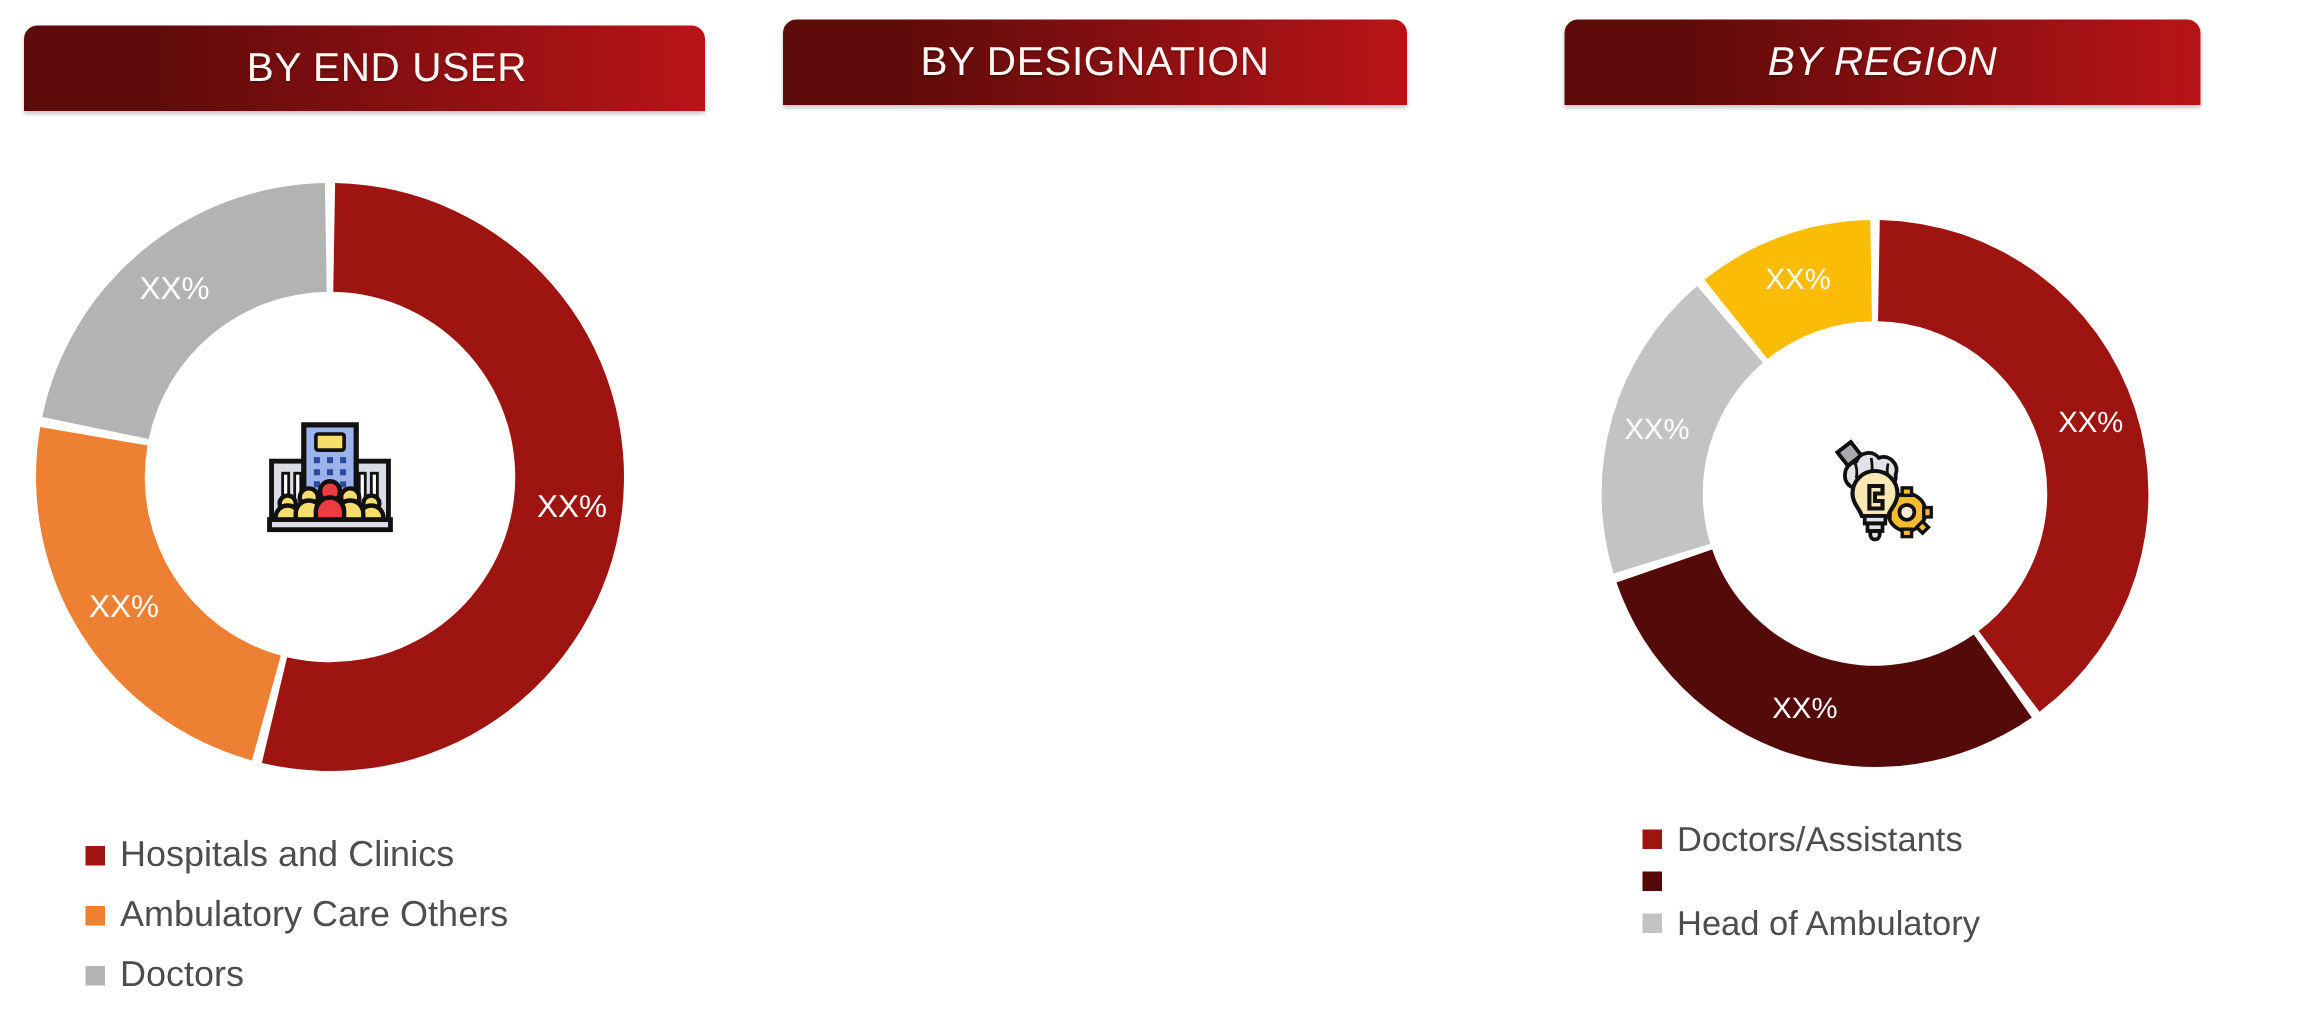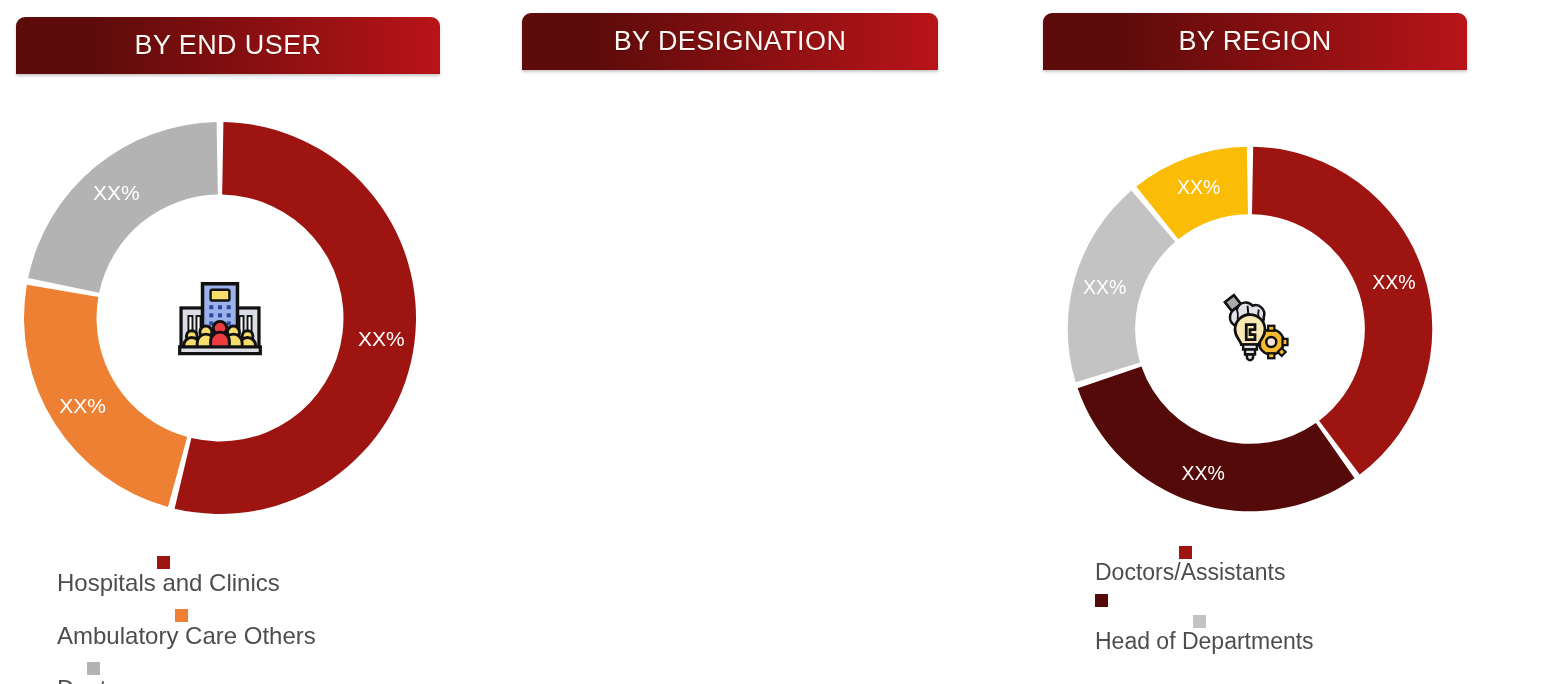--- a/index.html
+++ b/index.html
@@ -82,21 +82,20 @@
 
   .legend-row {
     display: flex;
     align-items: center;
     margin-bottom: 12px;
   }
   .legend-2 .legend-row { margin-bottom: 8px; }
   .legend-cell {
     display: flex;
     align-items: center;
-    flex-direction: column;
   }
 
   .swatch {
     width: 13px;
     height: 13px;
     margin-right: 10px;
     flex: 0 0 auto;
   }
   .legend-text {
     color: #4d4d4d;
@@ -105,21 +104,21 @@
     font-weight: 400;
   }
   .legend-2 .legend-text { font-size: 23px; }
 </style>
 </head>
 <body>
 
 <div class="board">
 
   <div class="panel panel-1">
-    <div class="header header-1" style="background: linear-gradient(to right, rgb(94, 11, 11) 0%, rgb(94, 11, 11) 18%, rgb(184, 20, 24) 100%);">
+    <div class="header header-1" style="background: linear-gradient(to right, rgb(94, 11, 11) 0%, rgb(94, 11, 11) 18%, rgb(184, 20, 24) 100%); padding-left: 30px;">
       <span class="header-title">BY END USER</span>
     </div>
     <div class="donut-wrap donut-wrap-1">
       <svg class="donut-svg" viewBox="0 0 400 400">
           <path d="M203.42067166170753 4.029851749347301 A196 196 0 1 1 154.57741091514512 390.6640721290417 L171.3837688765414 320.1183654412963 A123.48 123.48 0 1 0 202.15502314687575 76.5388066020888 Z" fill="#9E1411"></path>
           <text x="361.35832871354773" y="220.3842973734853" class="slice-label">XX%</text>
           <path d="M147.95100097258546 388.9626992298856 A196 196 0 0 1 6.860051897235934 166.63893816345757 L78.32183269525864 178.98253104297825 A123.48 123.48 0 0 0 167.20913061272884 319.0465005148279 Z" fill="#ED8033"></path>
           <text x="62.67783073401185" y="287.14729859682" class="slice-label">XX%</text>
           <path d="M8.141991802709754 159.9187738390091 A196 196 0 0 1 196.57932833829244 4.029851749347301 L197.84497685312422 76.5388066020888 A123.48 123.48 0 0 0 79.12945483570714 174.74882751857572 Z" fill="#B3B3B3"></path>
           <text x="96.32885236808133" y="74.68310978435139" class="slice-label">XX%</text>
@@ -240,26 +239,26 @@
           </div>
         </div>
         <div class="legend-row">
           <div class="legend-cell c0">
             <span class="swatch" style="background: rgb(83, 10, 9);"></span>
           </div>
         </div>
         <div class="legend-row">
           <div class="legend-cell c0">
             <span class="swatch" style="background: rgb(195, 195, 195);"></span>
-            <span class="legend-text">Head of Departments</span>
+            <span class="legend-text">Head of Ambulatory</span>
           </div>
         </div>
       </div>
   </div>
 
   <div class="panel panel-3">
-    <div class="header header-3" style="background: linear-gradient(to right, rgb(94, 11, 11) 0%, rgb(94, 11, 11) 18%, rgb(184, 20, 24) 100%);">
+    <div class="header header-3" style="background: linear-gradient(to right, rgb(94, 11, 11) 0%, rgb(94, 11, 11) 18%, rgb(184, 20, 24) 100%); font-style: italic;">
       <span class="header-title">BY REGION</span>
     </div>
 
   </div>
 
 </div>
 
 </body></html>

